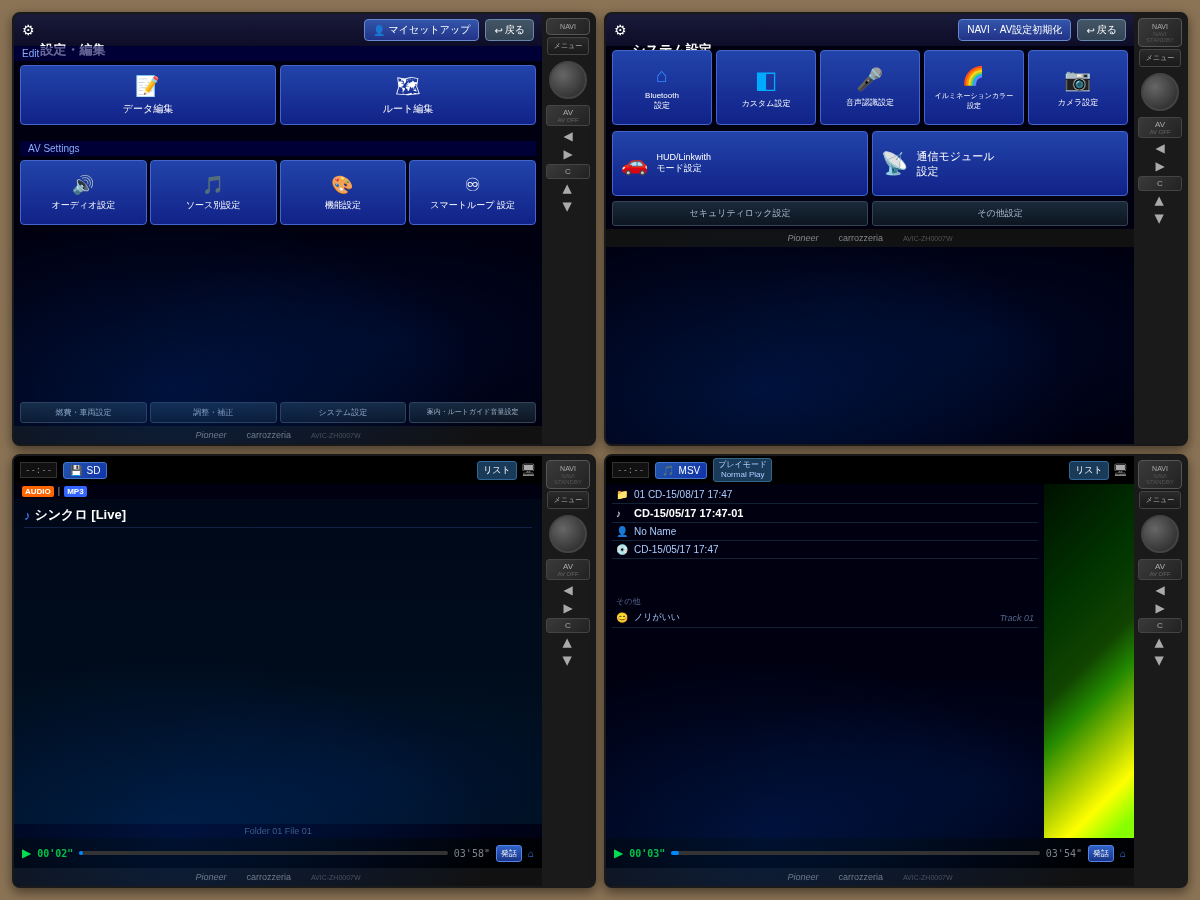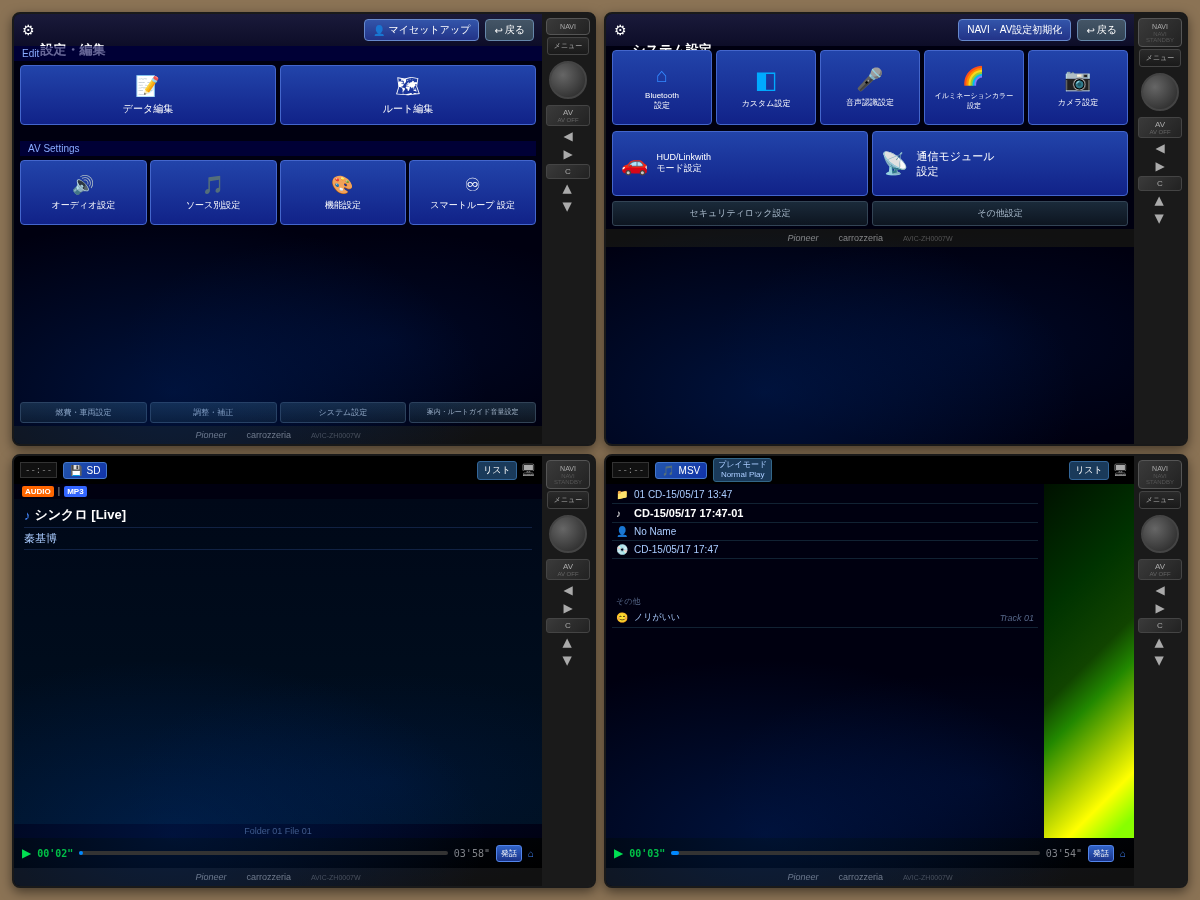--- a/index.html
+++ b/index.html
@@ -785,21 +785,20 @@
     </div>
 
     <div style="padding:2px 8px; display:flex; gap:4px;">
       <span class="audio-tag">AUDIO</span>
       <span style="color:#aaa;font-size:9px;">|</span>
       <span class="mp3-tag">MP3</span>
     </div>
 
     <div class="track-info">
       <div class="track-title">シンクロ [Live]</div>
-      <div class="track-artist">秦基博</div>
     </div>
 
     <div class="folder-info">Folder 01  File 01</div>
 
     <div class="player-bottom">
       <span class="play-icon">▶</span>
       <span class="time-current">00'02"</span>
       <div class="progress-bar">
         <div class="progress-fill" style="width:1%"></div>
       </div>
@@ -855,21 +854,21 @@
       <div style="margin-left:auto; display:flex; align-items:center; gap:4px;">
         <div class="list-btn">リスト</div>
         <span class="monitor-icon">🖥</span>
       </div>
     </div>
 
     <div class="msv-content">
       <div class="msv-list">
         <div class="msv-item">
           <span class="item-icon">📁</span>
-          <span>01 CD-15/05/17 13:47</span>
+          <span>01 CD-15/08/17 17:47</span>
         </div>
         <div class="msv-item active">
           <span class="item-icon">♪</span>
           <span>CD-15/05/17 17:47-01</span>
         </div>
         <div class="msv-item">
           <span class="item-icon">👤</span>
           <span>No Name</span>
         </div>
         <div class="msv-item">

